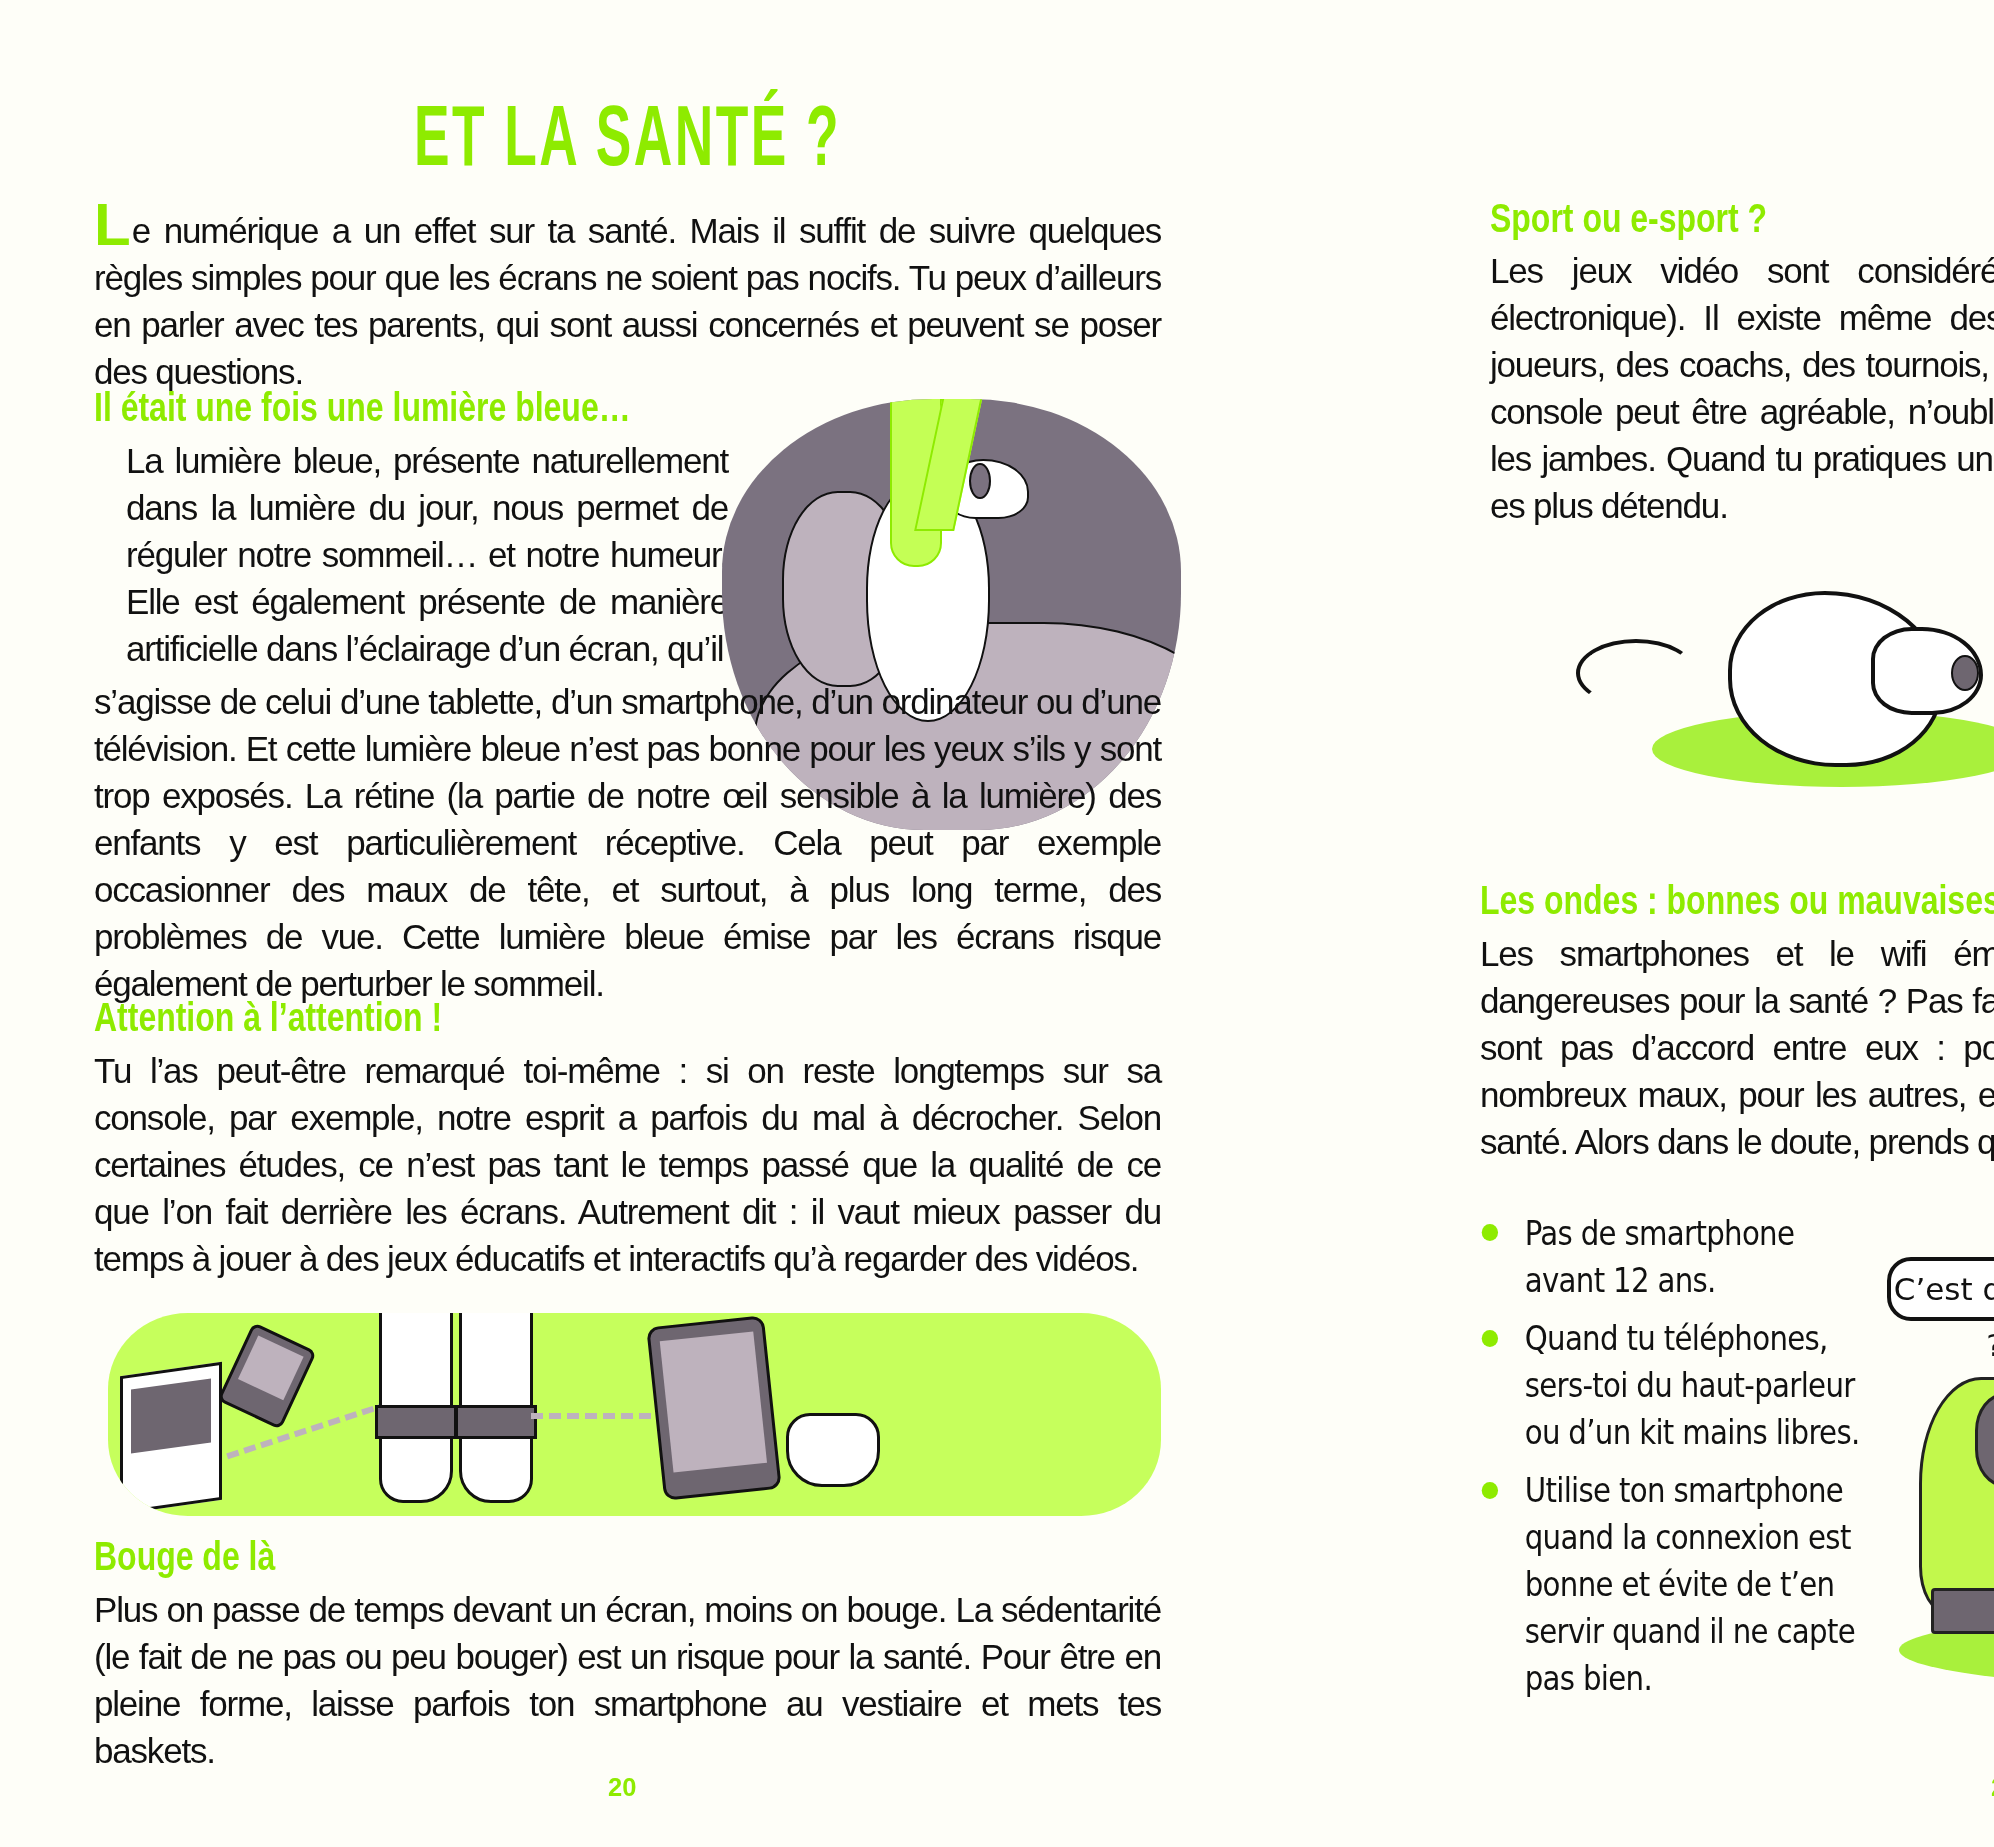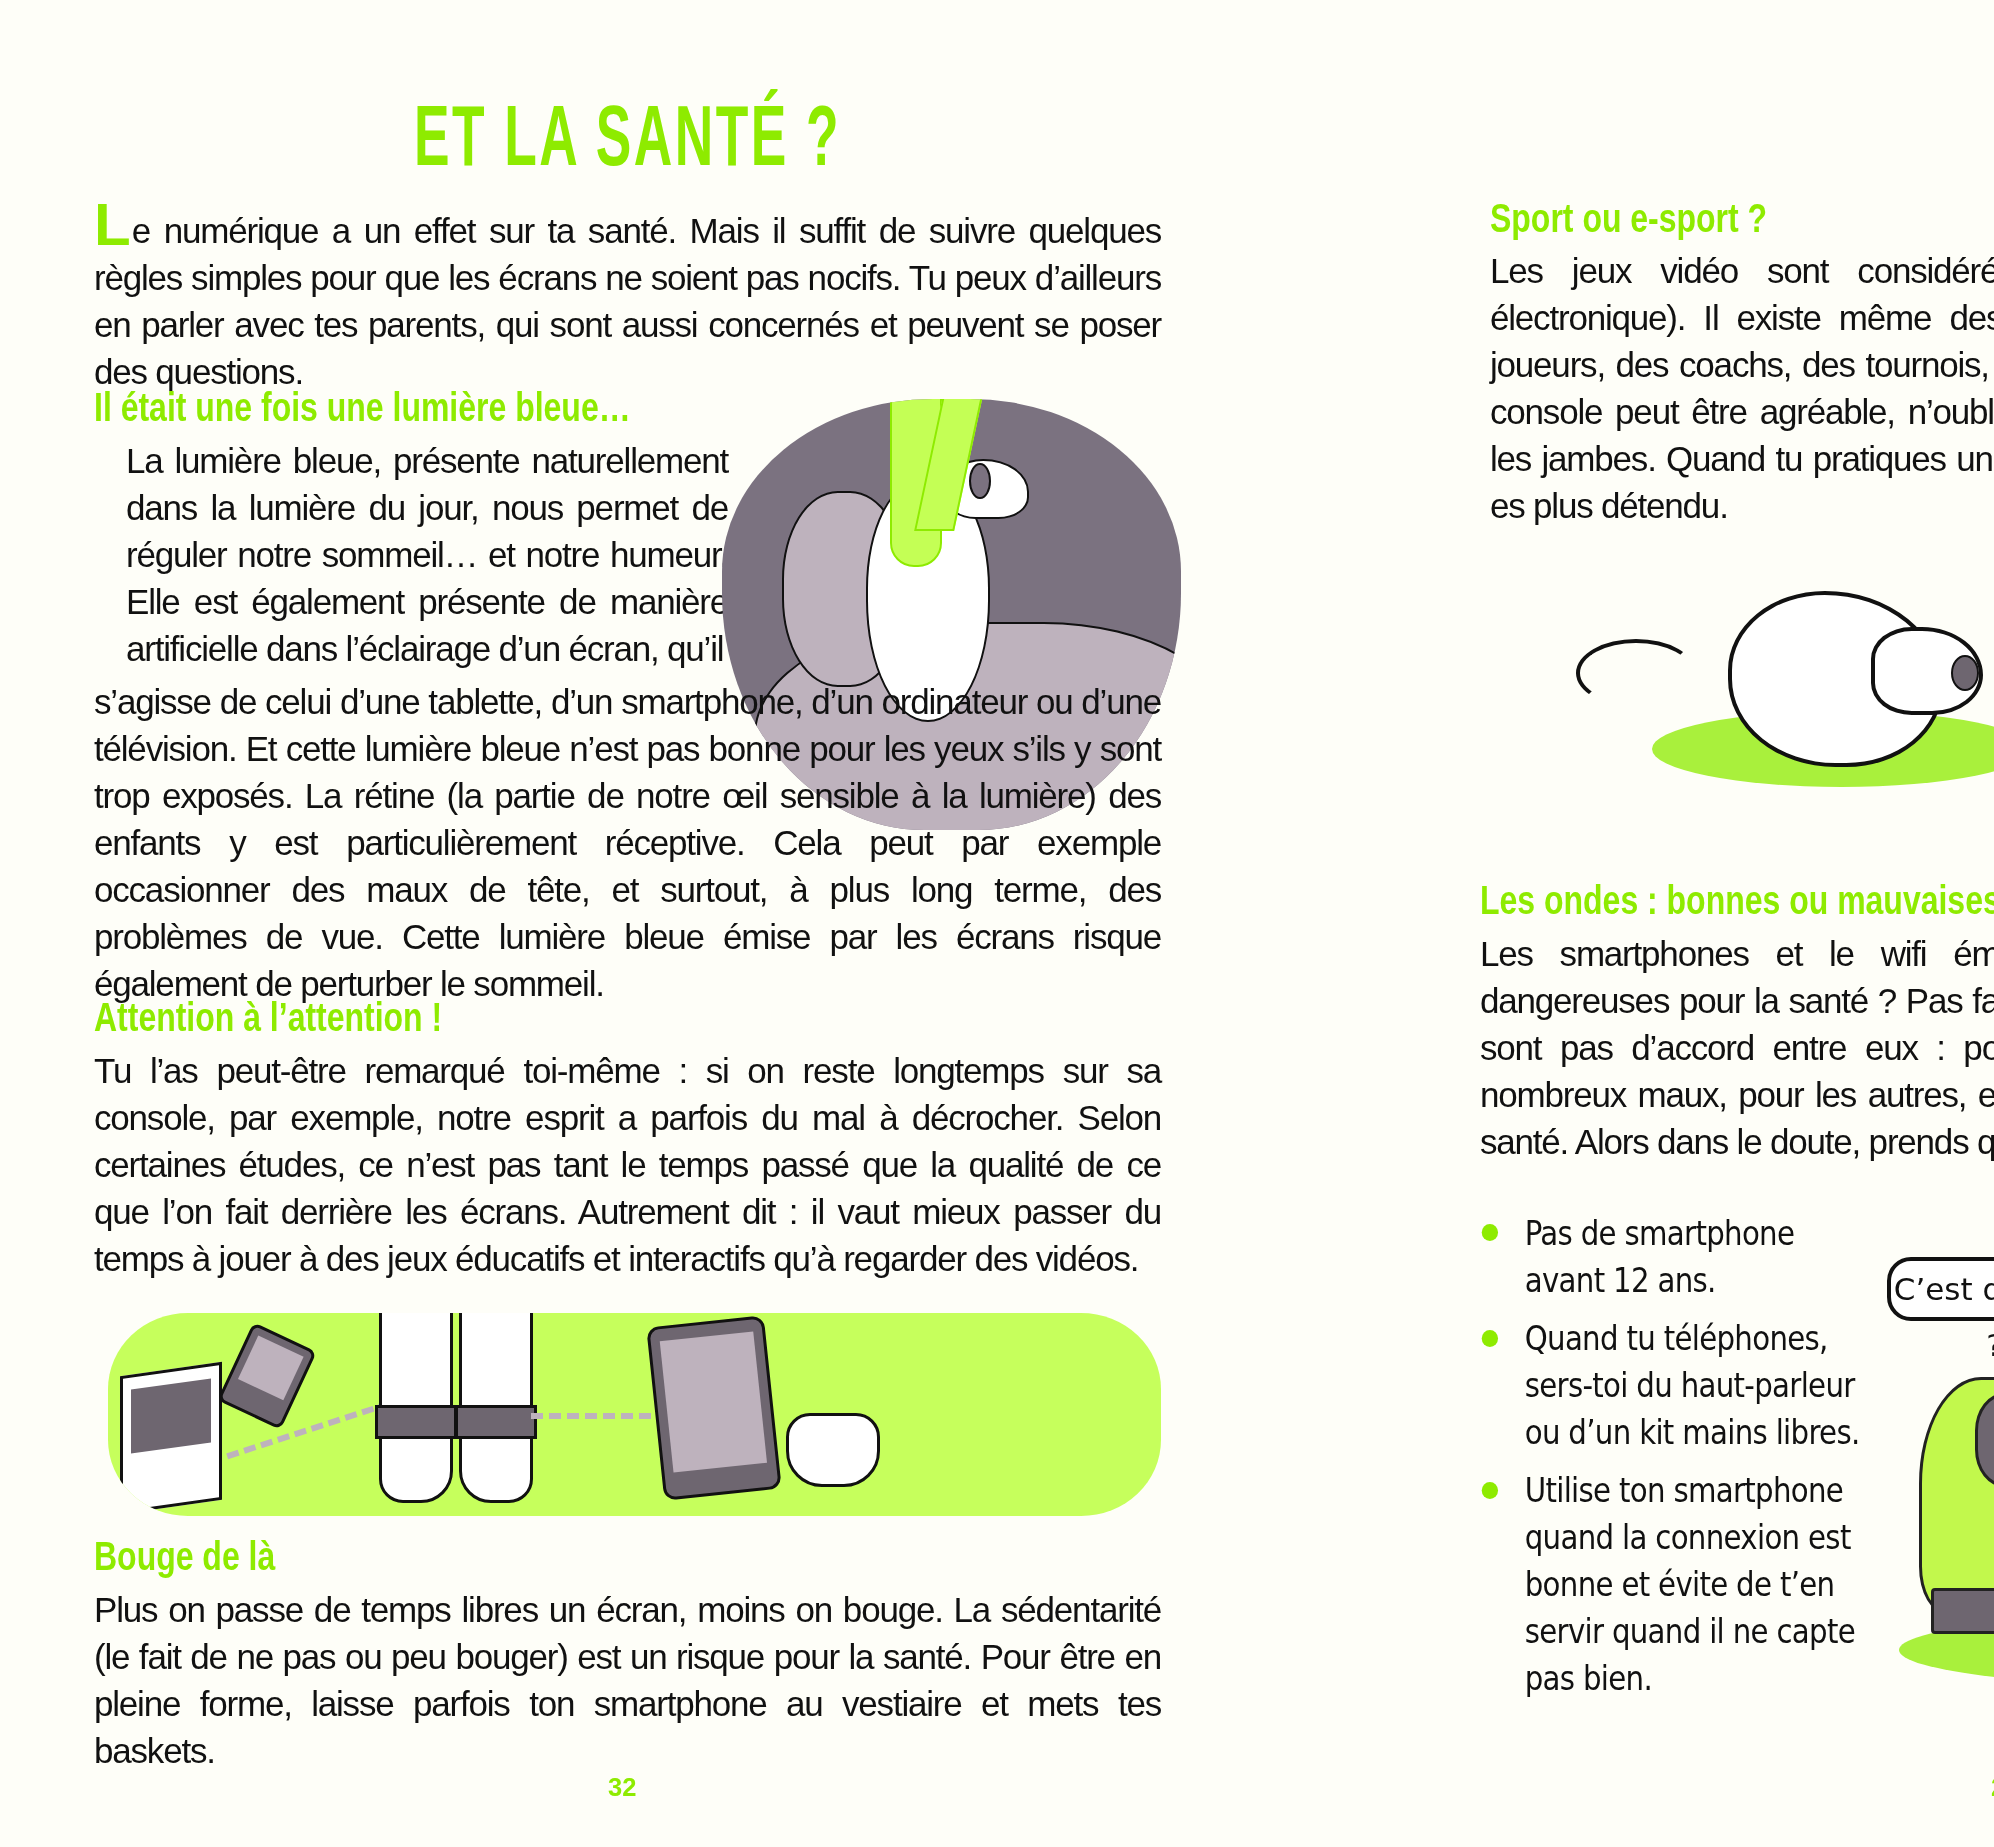--- a/index.html
+++ b/index.html
@@ -82,23 +82,23 @@
   <div class="abs" style="left:351px; top:-4px; width:68px; height:188px; background:#fff; border:3.2px solid #111; border-radius:0 0 24px 32px;"></div>
   <div class="abs" style="left:347px; top:92px; width:76px; height:28px; background:#6E6670; border:3.2px solid #111;"></div>
   <div class="abs" style="left:423px; top:100px; width:120px; height:12px; border-top:6.4px dashed #BEB2BD;"></div>
   <div class="abs" style="left:547px; top:8px; width:112px; height:168px; background:#6E6670; border:3.2px solid #111; border-radius:12px; transform:rotate(-6deg);">
       <div style="margin:12px 8.8px; height:132px; background:#BEB2BD;"></div>
     </div>
   <div class="abs" style="left:678px; top:100px; width:88px; height:68px; background:#fff; border:3.2px solid #111; border-radius:24px 24px 36px 36px;"></div>
 </div>
 
 <div class="abs h" style="left:94px; top:1532px;">Bouge de là</div>
-<div class="abs p" style="left:94px; top:1586px; width:1067px;">Plus on passe de temps libres un écran, moins on bouge. La sédentarité (le fait de ne pas ou peu bouger) est un risque pour la santé. Pour être en pleine forme, laisse parfois ton smartphone au vestiaire et mets tes baskets.</div>
+<div class="abs p" style="left:94px; top:1586px; width:1067px;">Plus on passe de temps devant un écran, moins on bouge. La sédentarité (le fait de ne pas ou peu bouger) est un risque pour la santé. Pour être en pleine forme, laisse parfois ton smartphone au vestiaire et mets tes baskets.</div>
 
-<div class="abs pagenum" style="left:608px; top:1773px;">32</div>
+<div class="abs pagenum" style="left:608px; top:1773px;">20</div>
 
 <div class="abs h" style="left:1490px; top:194px;">Sport ou e-sport ?</div>
 <div class="abs p" style="left:1490px; top:247px; width:1063px;">Les jeux vidéo sont considérés comme un e-sport (pour sport électronique). Il existe même des équipes professionnelles, avec des joueurs, des coachs, des tournois, etc. Et si jouer raisonnablement sur ta console peut être agréable, n’oublie pas pour autant d’aller te dégourdir les jambes. Quand tu pratiques une activité physique, tu dors mieux et tu es plus détendu.</div>
 
 <div class="abs" style="left:1552px; top:559px; width:1017px; height:239px;">
   <div class="grass" style="left:100px; top:152px; width:379px; height:76px;"></div>
   <div class="abs" style="left:176px; top:32px; width:207px; height:168px; background:#fff; border:4px solid #111; border-radius:45% 55% 45% 50%;"></div>
   <div class="abs" style="left:319px; top:68px; width:104px; height:80px; background:#fff; border:4px solid #111; border-radius:40% 60% 50% 40%;"></div>
   <div class="abs" style="left:399px; top:96px; width:24px; height:32px; background:#6E6670; border:2.4px solid #111; border-radius:50%;"></div>
   <div class="abs" style="left:24px; top:80px; width:112px; height:60px; border:4px solid #111; border-radius:50%; border-right-color:transparent; border-bottom-color:transparent;"></div>

